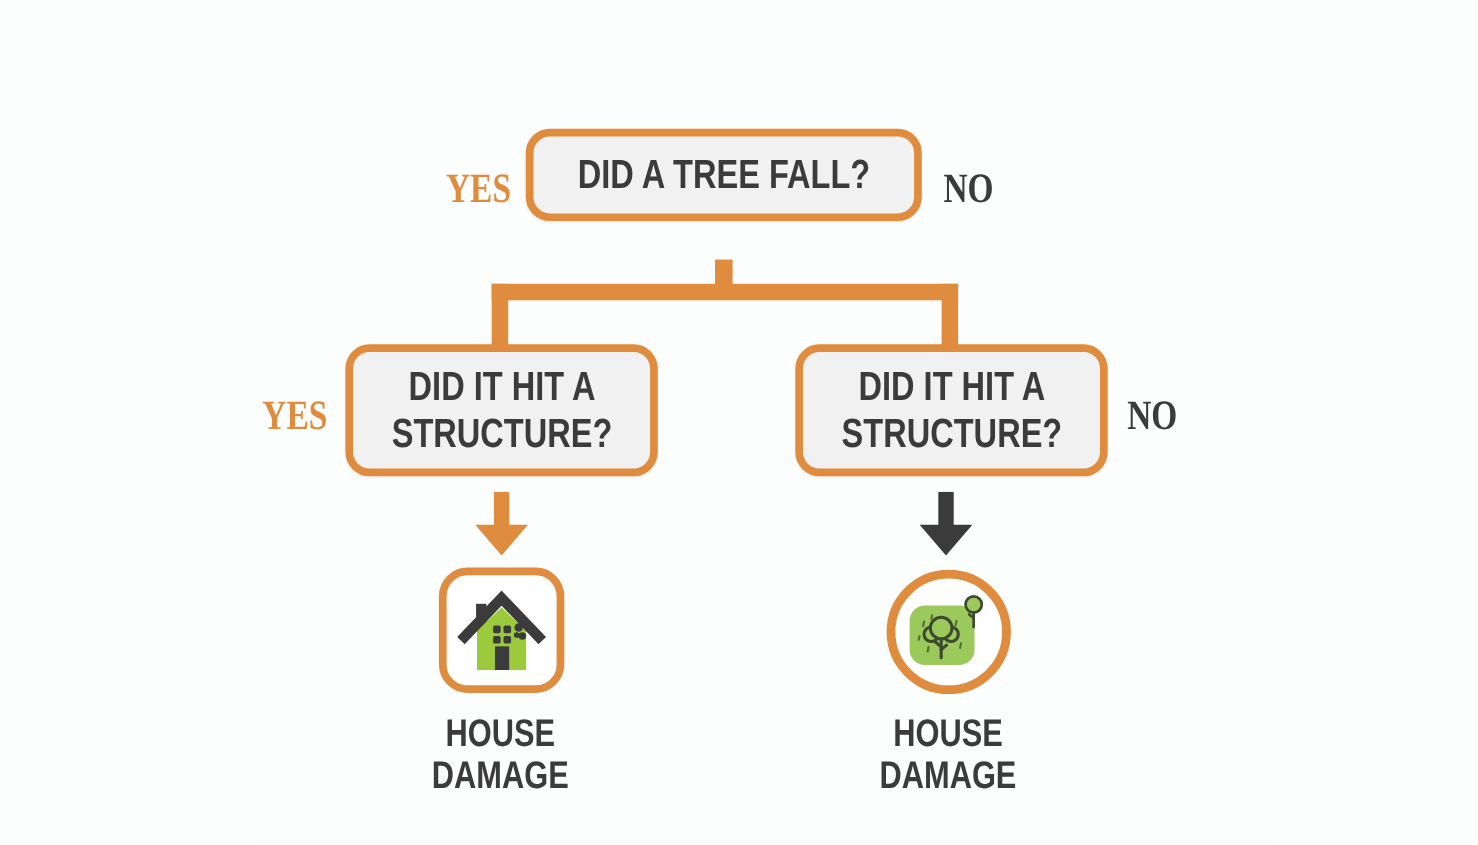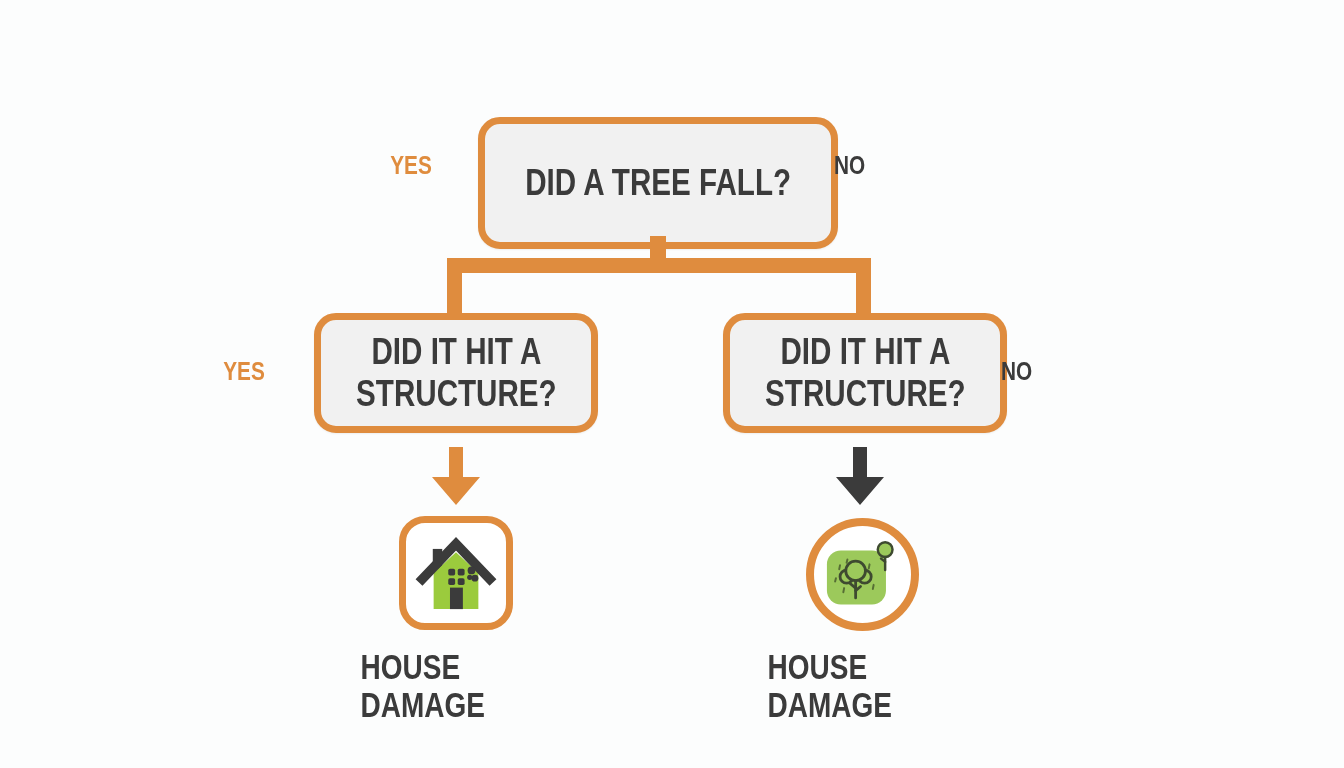--- a/index.html
+++ b/index.html
@@ -29,25 +29,25 @@
   .title .cond{transform:scaleX(0.82);}
   .qbox{
     position:absolute;
     background:var(--box-fill);
     border:7px solid var(--orange);
     border-radius:22px;
     display:flex;align-items:center;justify-content:center;
     font-size:37px;line-height:1.14;text-align:center;
     box-shadow:0 1px 2px rgba(0,0,0,0.06);
   }
-  .root-box{left:478px;top:117px;width:360px;height:132px;}
+  .root-box{left:478px;top:117px;width:360px;height:84px;}
   .left-box{left:314px;top:313px;width:284px;height:120px;}
   .right-box{left:723px;top:313px;width:284px;height:120px;}
   .side-label{
-    position:absolute;width:100px;text-align:left;font-size:26px;
+    position:absolute;width:100px;text-align:center;font-size:38px;font-family:Liberation Serif, serif;
   }
   .yes{color:var(--orange);}
   .no{color:var(--dark);}
   .yes-root{left:385px;top:150px;}
   .no-root{left:830px;top:150px;}
   .yes-2{left:218px;top:356px;}
   .no-2{left:997px;top:356px;}
   .conn{position:absolute;background:var(--orange);}
   .conn-stub{left:650px;top:236px;width:16px;height:26px;}
   .conn-hbar{left:447px;top:258px;width:424px;height:15px;}
@@ -60,21 +60,21 @@
     position:absolute;left:399px;top:516px;width:114px;height:114px;
     background:#fff;border:7px solid var(--orange);border-radius:26px;
     display:flex;align-items:center;justify-content:center;
   }
   .icon-circle{
     position:absolute;left:806px;top:518px;width:113px;height:113px;
     background:#fff;border:8px solid var(--orange);border-radius:50%;
     display:flex;align-items:center;justify-content:center;
   }
   .outcome-label{
-    position:absolute;width:220px;text-align:left;
+    position:absolute;width:220px;text-align:center;
     font-size:35px;line-height:1.08;
   }
   .outcome-left{left:345px;top:648px;}
   .outcome-right{left:752px;top:648px;}
 </style>
 </head>
 <body>
 
 <div class="stage">
 

